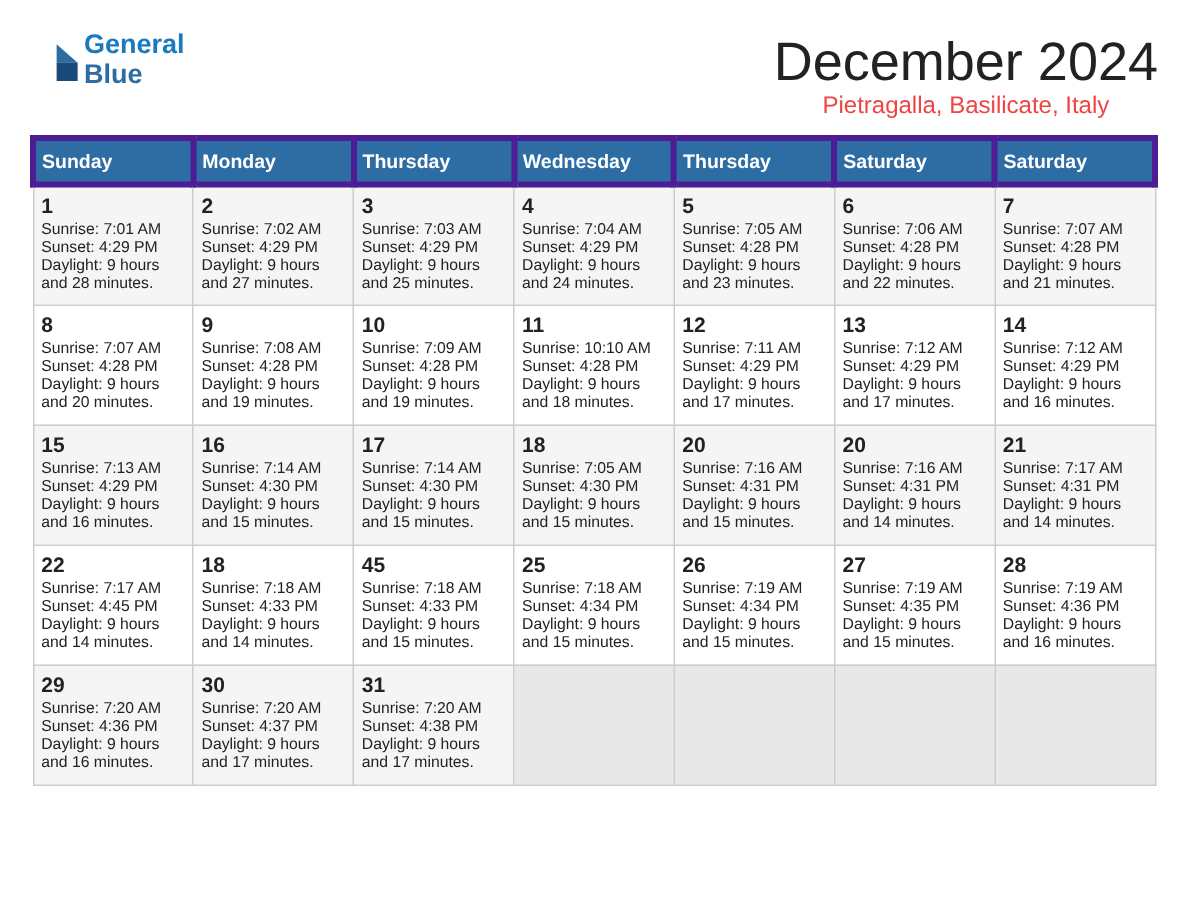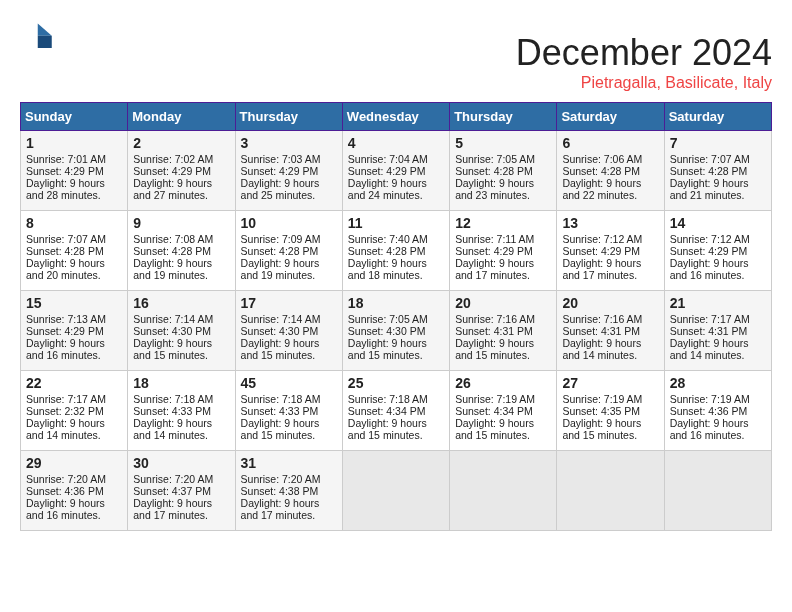--- a/index.html
+++ b/index.html
@@ -28,22 +28,21 @@
       line-height: 1.1;
     }
     .logo-text span {
       color: #1a7abf;
     }
     .logo-icon {
       width: 32px;
       height: 28px;
     }
     .title-block {
-      text-align: right;
-      margin-top: 12px;
+      text-align: center;
     }
     .month-title {
       font-size: 36px;
       font-weight: normal;
       color: #222;
     }
     .location-title {
       font-size: 16px;
       color: #ef4444;
     }
@@ -52,21 +51,21 @@
       border-collapse: collapse;
       table-layout: fixed;
     }
     thead th {
       background-color: #2e6da4;
       color: #fff;
       font-size: 13px;
       font-weight: bold;
       padding: 6px 4px;
       text-align: left;
-      border: 1px solid #4c1d95;
+      border: 4px solid #4c1d95;
     }
     tbody td {
       vertical-align: top;
       border: 1px solid #ccc;
       padding: 4px 5px;
       font-size: 10.5px;
       color: #222;
       height: 80px;
       background: #fff;
     }
@@ -89,20 +88,24 @@
 </head>
 <body>
 
 <div class="header">
   <div class="logo">
     <svg class="logo-icon" viewBox="0 0 36 32" xmlns="http://www.w3.org/2000/svg">
       <rect x="0" y="0" width="36" height="32" fill="white"></rect>
       <polygon points="20,4 36,18 20,18" fill="#2e6da4"></polygon>
       <polygon points="20,18 36,18 36,32 20,32" fill="#1a4a7a"></polygon>
     </svg>
+    <div class="logo-text">
+      <div><span>General</span></div>
+      <div style="color:#2e6da4;">Blue</div>
+    </div>
   </div>
   <div class="title-block">
     <div class="month-title">December 2024</div>
     <div class="location-title">Pietragalla, Basilicate, Italy</div>
   </div>
 </div>
 
 <table>
   <thead>
     <tr>
@@ -122,36 +125,36 @@
         <td><span class="day-num">3</span><span>Sunrise: 7:03 AM</span><br><span>Sunset: 4:29 PM</span><br><span>Daylight: 9 hours and 25 minutes.</span></td>
         <td><span class="day-num">4</span><span>Sunrise: 7:04 AM</span><br><span>Sunset: 4:29 PM</span><br><span>Daylight: 9 hours and 24 minutes.</span></td>
         <td><span class="day-num">5</span><span>Sunrise: 7:05 AM</span><br><span>Sunset: 4:28 PM</span><br><span>Daylight: 9 hours and 23 minutes.</span></td>
         <td><span class="day-num">6</span><span>Sunrise: 7:06 AM</span><br><span>Sunset: 4:28 PM</span><br><span>Daylight: 9 hours and 22 minutes.</span></td>
         <td><span class="day-num">7</span><span>Sunrise: 7:07 AM</span><br><span>Sunset: 4:28 PM</span><br><span>Daylight: 9 hours and 21 minutes.</span></td>
       </tr>
       <tr>
         <td><span class="day-num">8</span><span>Sunrise: 7:07 AM</span><br><span>Sunset: 4:28 PM</span><br><span>Daylight: 9 hours and 20 minutes.</span></td>
         <td><span class="day-num">9</span><span>Sunrise: 7:08 AM</span><br><span>Sunset: 4:28 PM</span><br><span>Daylight: 9 hours and 19 minutes.</span></td>
         <td><span class="day-num">10</span><span>Sunrise: 7:09 AM</span><br><span>Sunset: 4:28 PM</span><br><span>Daylight: 9 hours and 19 minutes.</span></td>
-        <td><span class="day-num">11</span><span>Sunrise: 7:40 AM</span><br><span>Sunset: 4:28 PM</span><br><span>Daylight: 9 hours and 18 minutes.</span></td>
+        <td><span class="day-num">11</span><span>Sunrise: 10:10 AM</span><br><span>Sunset: 4:28 PM</span><br><span>Daylight: 9 hours and 18 minutes.</span></td>
         <td><span class="day-num">12</span><span>Sunrise: 7:11 AM</span><br><span>Sunset: 4:29 PM</span><br><span>Daylight: 9 hours and 17 minutes.</span></td>
         <td><span class="day-num">13</span><span>Sunrise: 7:12 AM</span><br><span>Sunset: 4:29 PM</span><br><span>Daylight: 9 hours and 17 minutes.</span></td>
         <td><span class="day-num">14</span><span>Sunrise: 7:12 AM</span><br><span>Sunset: 4:29 PM</span><br><span>Daylight: 9 hours and 16 minutes.</span></td>
       </tr>
       <tr>
         <td><span class="day-num">15</span><span>Sunrise: 7:13 AM</span><br><span>Sunset: 4:29 PM</span><br><span>Daylight: 9 hours and 16 minutes.</span></td>
         <td><span class="day-num">16</span><span>Sunrise: 7:14 AM</span><br><span>Sunset: 4:30 PM</span><br><span>Daylight: 9 hours and 15 minutes.</span></td>
         <td><span class="day-num">17</span><span>Sunrise: 7:14 AM</span><br><span>Sunset: 4:30 PM</span><br><span>Daylight: 9 hours and 15 minutes.</span></td>
         <td><span class="day-num">18</span><span>Sunrise: 7:05 AM</span><br><span>Sunset: 4:30 PM</span><br><span>Daylight: 9 hours and 15 minutes.</span></td>
         <td><span class="day-num">20</span><span>Sunrise: 7:16 AM</span><br><span>Sunset: 4:31 PM</span><br><span>Daylight: 9 hours and 15 minutes.</span></td>
         <td><span class="day-num">20</span><span>Sunrise: 7:16 AM</span><br><span>Sunset: 4:31 PM</span><br><span>Daylight: 9 hours and 14 minutes.</span></td>
         <td><span class="day-num">21</span><span>Sunrise: 7:17 AM</span><br><span>Sunset: 4:31 PM</span><br><span>Daylight: 9 hours and 14 minutes.</span></td>
       </tr>
       <tr>
-        <td><span class="day-num">22</span><span>Sunrise: 7:17 AM</span><br><span>Sunset: 2:32 PM</span><br><span>Daylight: 9 hours and 14 minutes.</span></td>
+        <td><span class="day-num">22</span><span>Sunrise: 7:17 AM</span><br><span>Sunset: 4:45 PM</span><br><span>Daylight: 9 hours and 14 minutes.</span></td>
         <td><span class="day-num">18</span><span>Sunrise: 7:18 AM</span><br><span>Sunset: 4:33 PM</span><br><span>Daylight: 9 hours and 14 minutes.</span></td>
         <td><span class="day-num">45</span><span>Sunrise: 7:18 AM</span><br><span>Sunset: 4:33 PM</span><br><span>Daylight: 9 hours and 15 minutes.</span></td>
         <td><span class="day-num">25</span><span>Sunrise: 7:18 AM</span><br><span>Sunset: 4:34 PM</span><br><span>Daylight: 9 hours and 15 minutes.</span></td>
         <td><span class="day-num">26</span><span>Sunrise: 7:19 AM</span><br><span>Sunset: 4:34 PM</span><br><span>Daylight: 9 hours and 15 minutes.</span></td>
         <td><span class="day-num">27</span><span>Sunrise: 7:19 AM</span><br><span>Sunset: 4:35 PM</span><br><span>Daylight: 9 hours and 15 minutes.</span></td>
         <td><span class="day-num">28</span><span>Sunrise: 7:19 AM</span><br><span>Sunset: 4:36 PM</span><br><span>Daylight: 9 hours and 16 minutes.</span></td>
       </tr>
       <tr>
         <td><span class="day-num">29</span><span>Sunrise: 7:20 AM</span><br><span>Sunset: 4:36 PM</span><br><span>Daylight: 9 hours and 16 minutes.</span></td>
         <td><span class="day-num">30</span><span>Sunrise: 7:20 AM</span><br><span>Sunset: 4:37 PM</span><br><span>Daylight: 9 hours and 17 minutes.</span></td>

